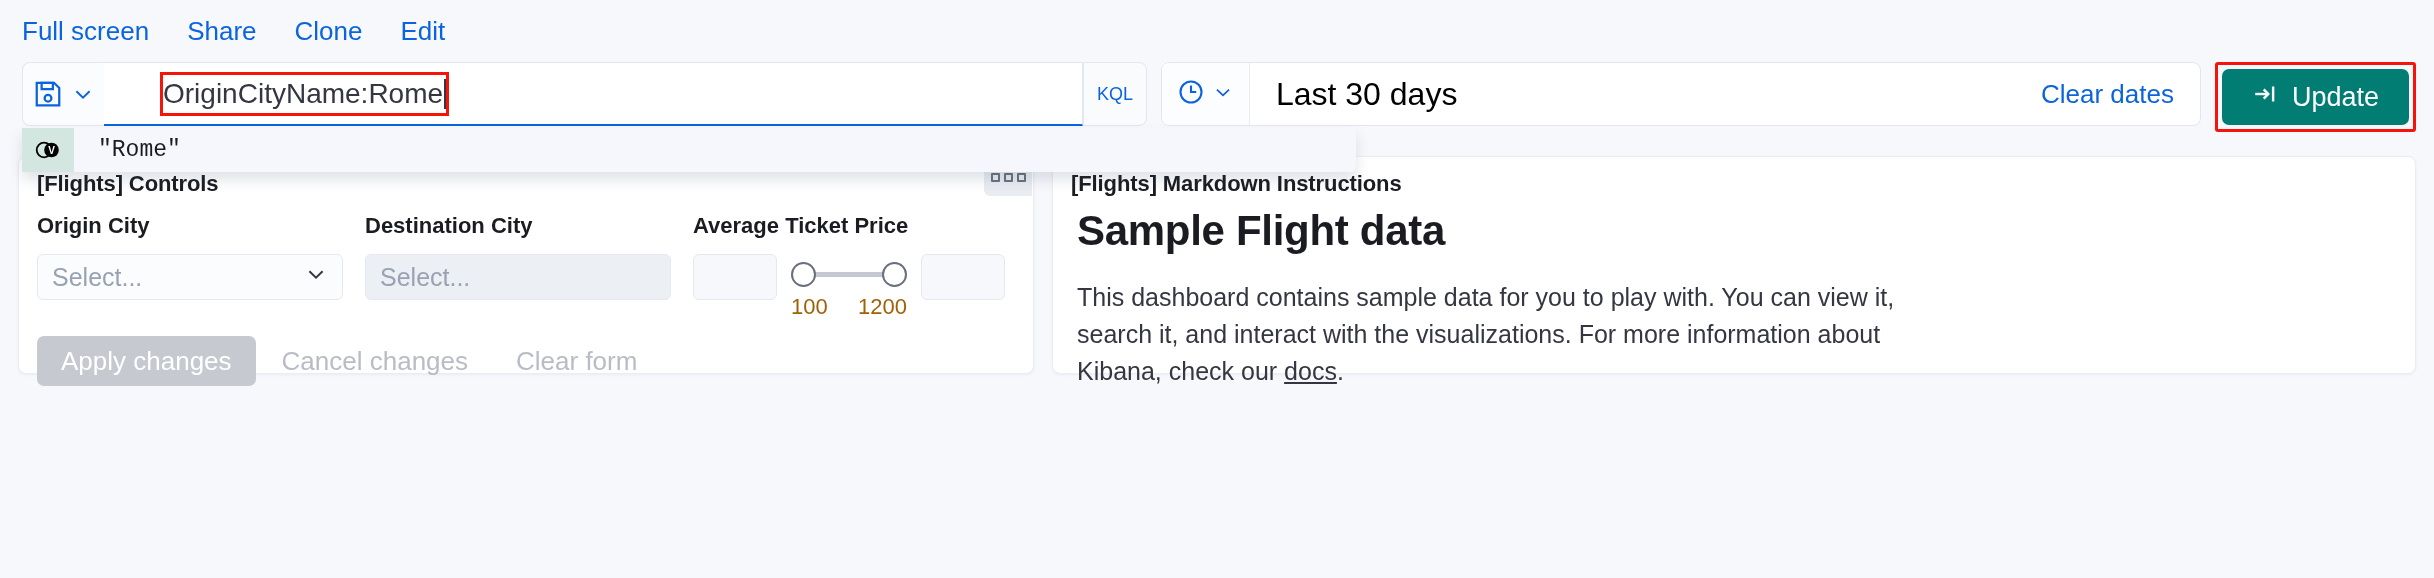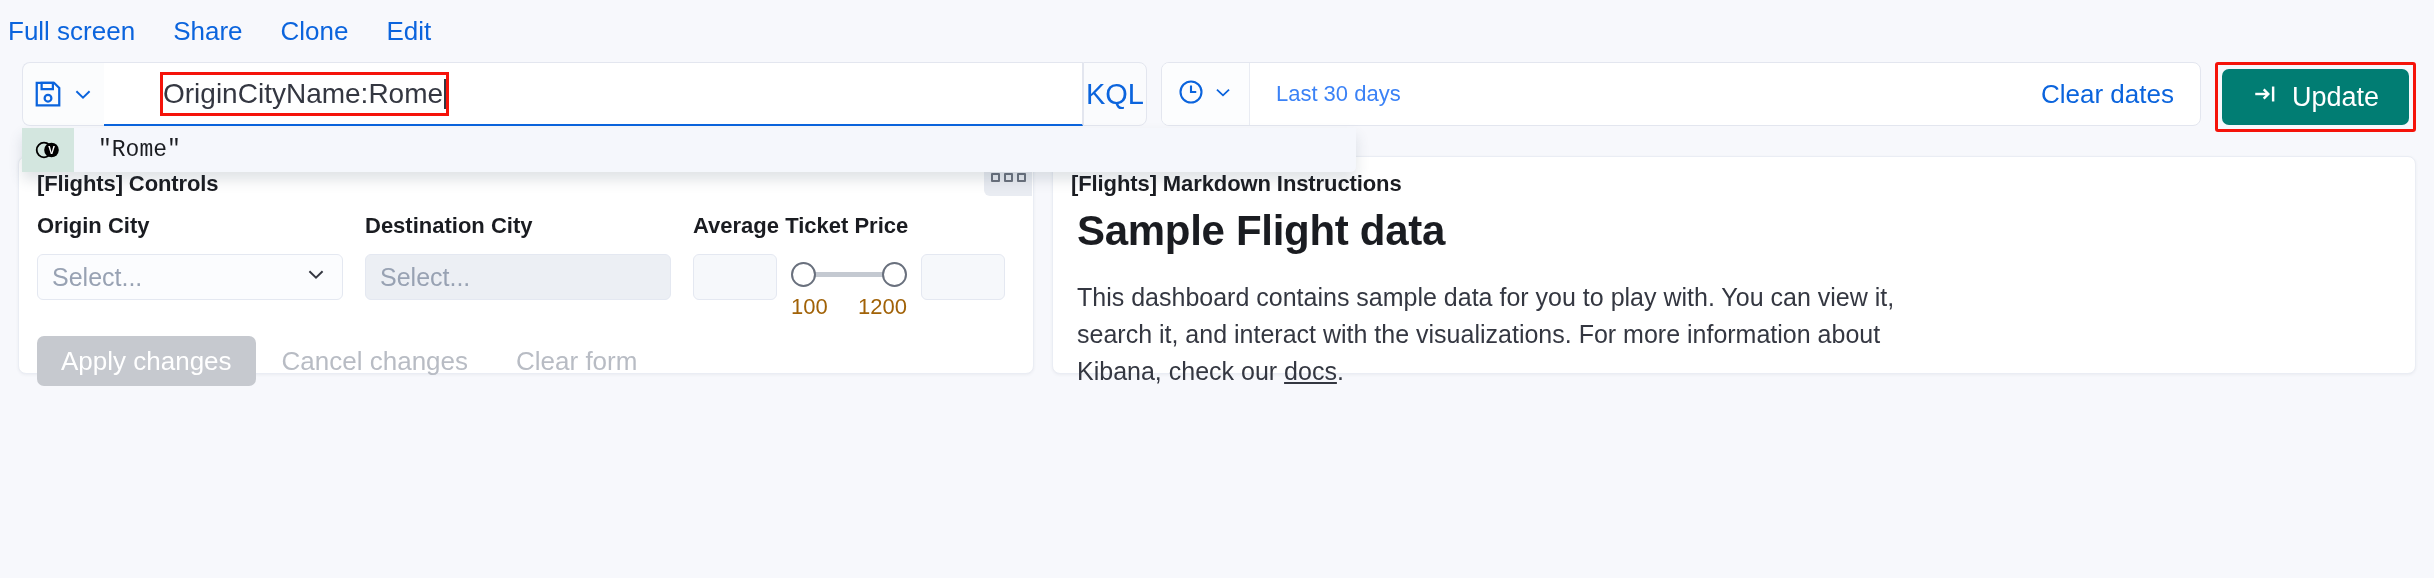--- a/index.html
+++ b/index.html
@@ -12,21 +12,21 @@
     color: #343741;
     overflow: hidden;
   }
 
   
   .topnav {
     height: 62px;
     background: #f7f8fc;
     display: flex;
     align-items: center;
-    padding: 0 0 0 8px;
+    padding: 0 0 0 22px;
     gap: 38px;
   }
   .topnav-link {
     color: #0b64dd;
     font-size: 26px;
     line-height: 1;
     white-space: nowrap;
     cursor: pointer;
   }
 
@@ -95,21 +95,21 @@
     width: 64px;
     height: 64px;
     background: #fafbfd;
     border: 1px solid #e3e6ef;
     border-left: 1px solid #e3e6ef;
     border-radius: 0 8px 8px 0;
     display: flex;
     align-items: center;
     justify-content: center;
     color: #0b64dd;
-    font-size: 29px;
+    font-size: 18px;
     flex: none;
     cursor: pointer;
   }
 
   .datepicker {
     margin-left: 14px;
     height: 64px;
     background: #ffffff;
     border: 1px solid #e3e6ef;
     border-radius: 8px;
@@ -126,22 +126,22 @@
     gap: 7px;
     border-right: 1px solid #e9ecf3;
     cursor: pointer;
     background: #fcfdfe;
   }
   .dp-range {
     flex: 1 1 auto;
     display: flex;
     align-items: center;
     padding-left: 26px;
-    font-size: 22px;
-    color: #3b82f6;
+    font-size: 32px;
+    color: #000000;
     cursor: pointer;
   }
   .dp-showdates {
     display: flex;
     align-items: center;
     padding: 0 26px;
     color: #0b64dd;
     font-size: 26px;
     white-space: nowrap;
     cursor: pointer;

